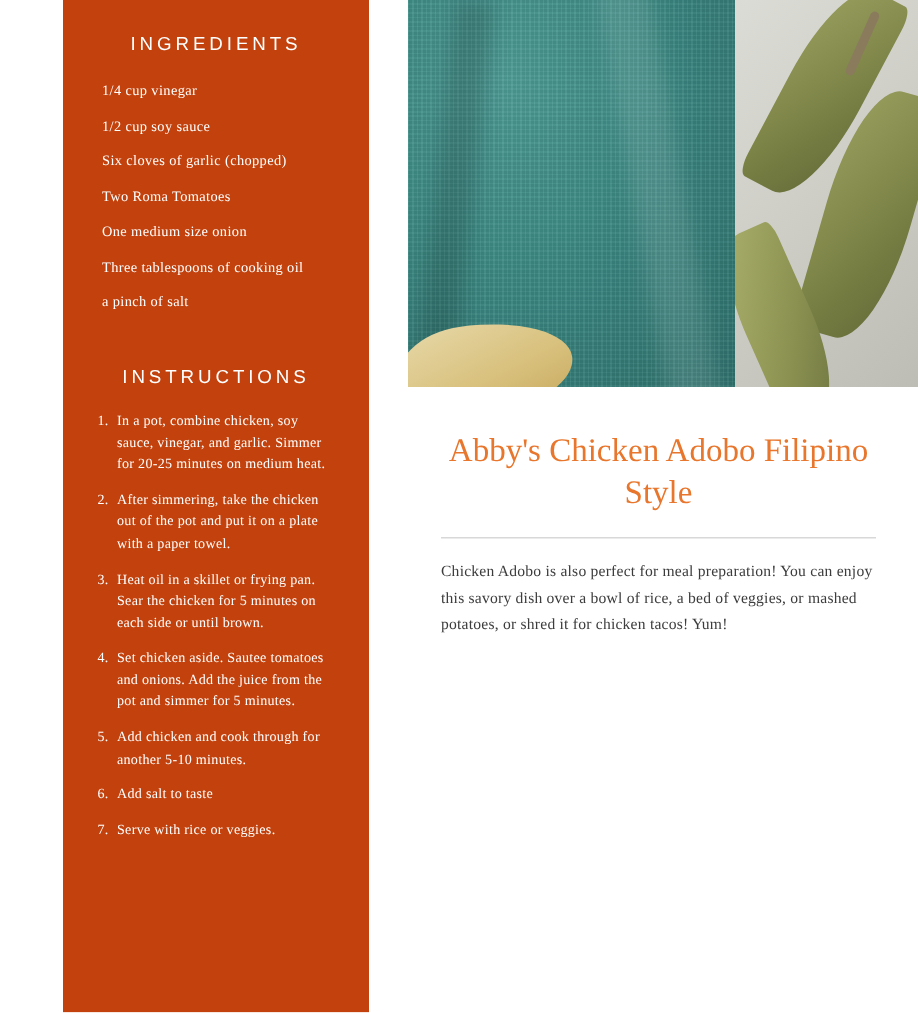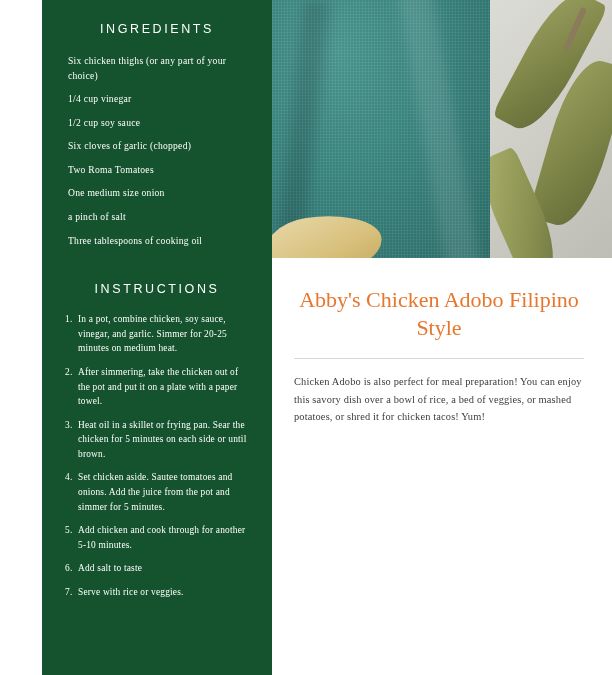--- a/index.html
+++ b/index.html
@@ -17,23 +17,23 @@
     height: 675px;
     background: #ffffff;
     overflow: hidden;
   }
 
   
   .left-col {
     position: absolute;
     left: 42px;
     top: 0;
-    width: 230px;
+    width: 204px;
     height: 675px;
-    background: #14532d;
+    background: #c2410c;
     padding: 0 18px;
   }
   .section-title {
     color: #ffffff;
     font-family: "Liberation Sans", sans-serif;
     font-size: 12.5px;
     letter-spacing: 2.6px;
     text-align: center;
     font-weight: 400;
   }
@@ -229,28 +229,27 @@
 </style>
 </head>
 <body>
 
 <div class="page">
 
   <div class="left-col">
     <div class="section-title" id="ingredients-title">INGREDIENTS</div>
 
     <ul class="ing-list">
-      <li>Six chicken thighs (or any part of your choice)</li>
       <li>1/4 cup vinegar</li>
       <li>1/2 cup soy sauce</li>
       <li>Six cloves of garlic (chopped)</li>
       <li>Two Roma Tomatoes</li>
       <li>One medium size onion</li>
+      <li>Three tablespoons of cooking oil</li>
       <li>a pinch of salt</li>
-      <li>Three tablespoons of cooking oil</li>
     </ul>
 
     <div class="section-title" id="instructions-title">INSTRUCTIONS</div>
 
     <ol class="inst-list">
       <li>In a pot, combine chicken, soy sauce, vinegar, and garlic. Simmer for 20-25 minutes on medium heat.</li>
       <li>After simmering, take the chicken out of the pot and put it on a plate with a paper towel.</li>
       <li>Heat oil in a skillet or frying pan. Sear the chicken for 5 minutes on each side or until brown.</li>
       <li>Set chicken aside. Sautee tomatoes and onions. Add the juice from the pot and simmer for 5 minutes.</li>
       <li>Add chicken and cook through for another 5-10 minutes.</li>

